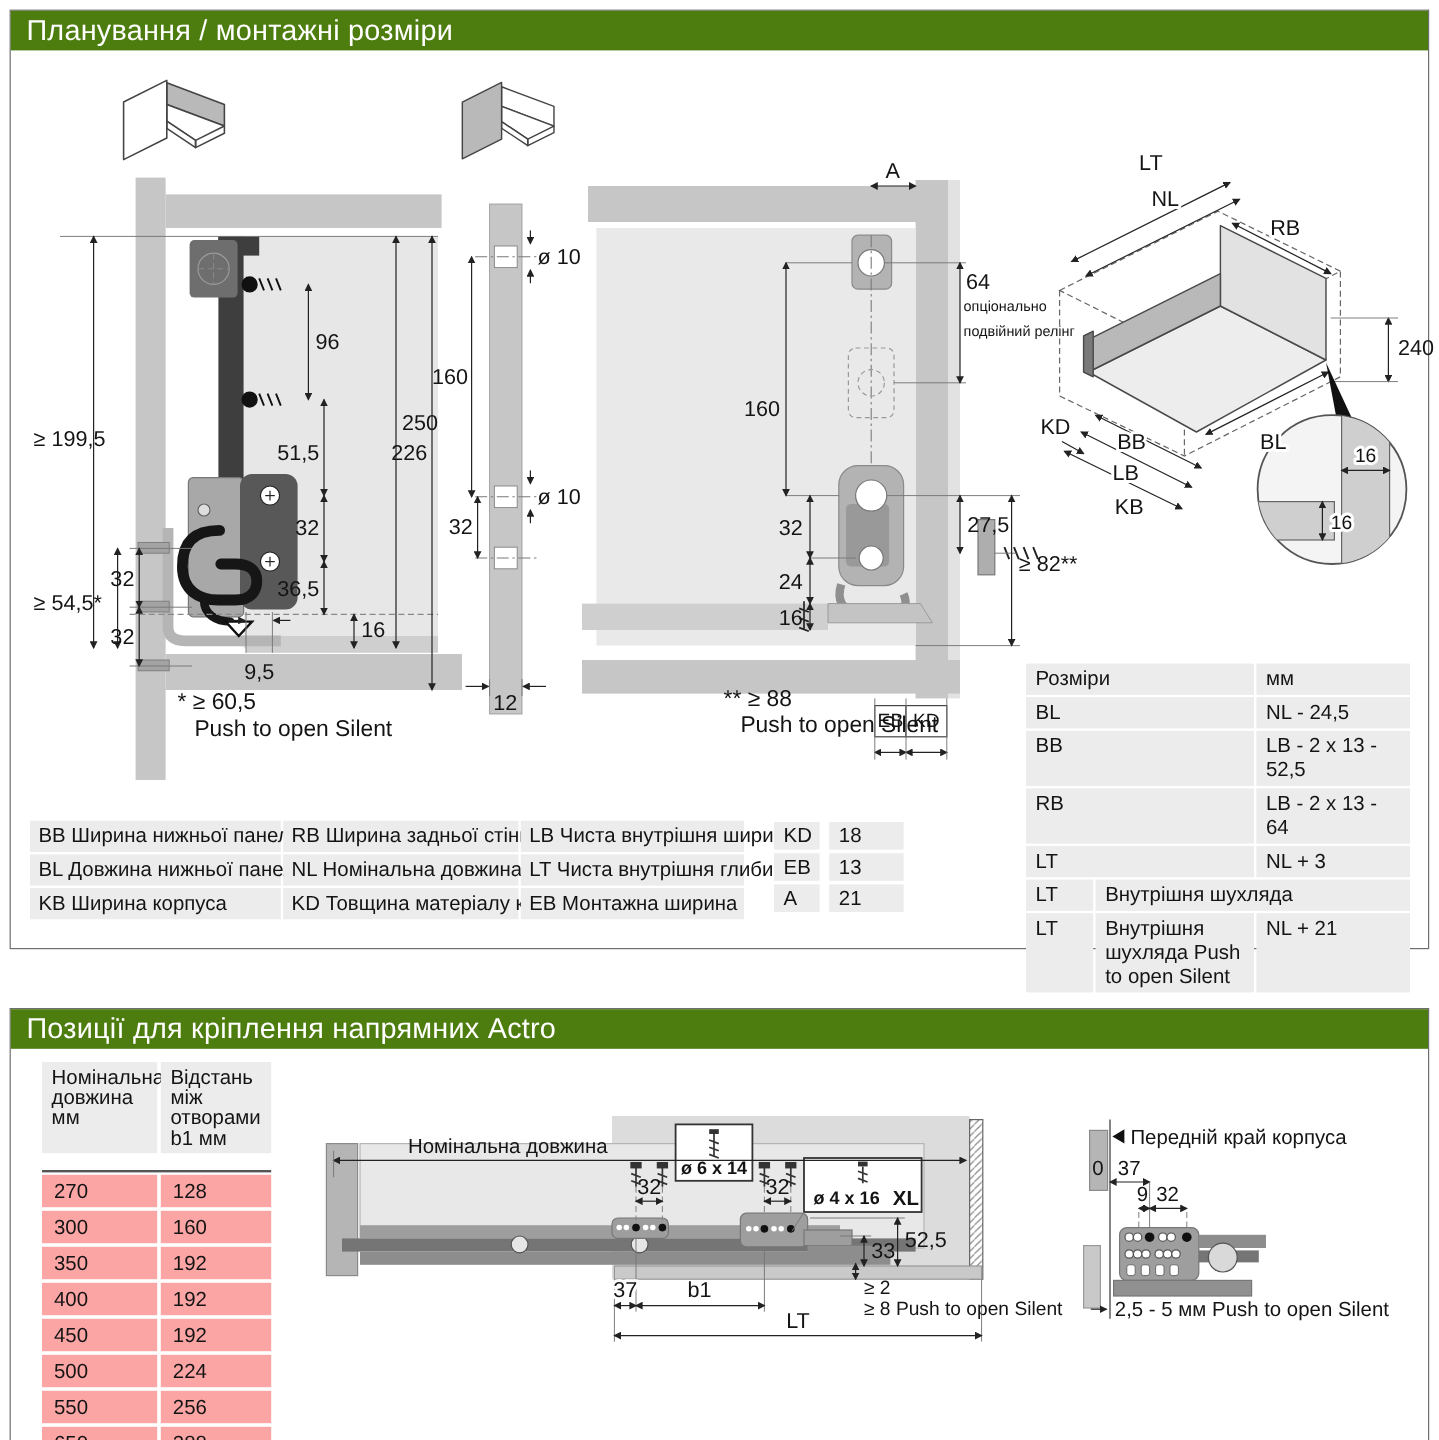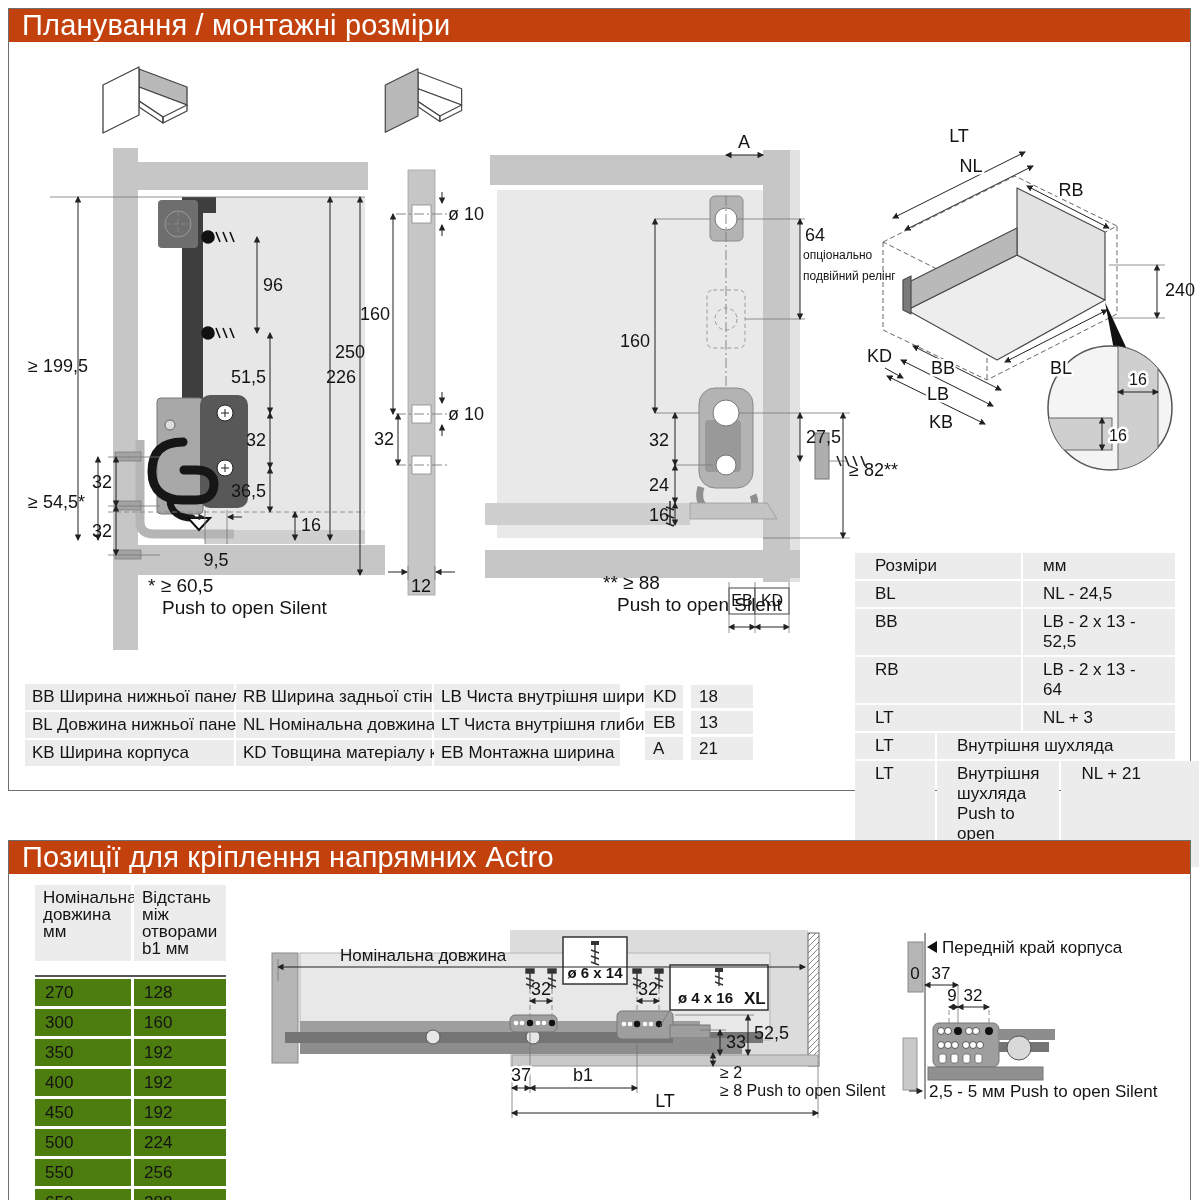--- a/index.html
+++ b/index.html
@@ -1,49 +1,49 @@
 <!DOCTYPE html>
 <html><head>
 <meta charset="utf-8">
 <style>
 html,body{margin:0;padding:0;background:#fff;font-family:"Liberation Sans",sans-serif;color:#141414}
 .page{position:relative;width:1199px;height:1200px;background:#fff;overflow:hidden}
 .box{position:absolute;left:8px;width:1181px;border:1px solid #6f6f6f;background:#fff}
-.bar{height:33px;background:#c2410c;color:#fff;font-size:29px;line-height:33px;padding-left:13px;letter-spacing:.2px}
+.bar{height:33px;background:#4d7c0f;color:#fff;font-size:24px;line-height:33px;padding-left:13px;letter-spacing:.2px}
 .abs{position:absolute}
 svg{position:absolute;overflow:visible}
 svg text{font-family:"Liberation Sans",sans-serif;font-size:18px;fill:#141414}
 svg .t16{font-size:16px}
 svg .t17{font-size:17px}
 svg .tb{font-size:15px;font-weight:bold}
 svg .tb17{font-size:17px;font-weight:bold}
 svg .halo{paint-order:stroke;stroke:#ffffff;stroke-width:5px;stroke-linejoin:round}
 .dl{stroke:#222;stroke-width:1;fill:none}
 .rl{stroke:#777;stroke-width:.8;fill:none}
 .dd{stroke:#888;stroke-width:.9;stroke-dasharray:5 3;fill:none}
 .cl{stroke:#7a7a7a;stroke-width:.9;stroke-dasharray:10 3 2 3;fill:none}
 .note{position:absolute;font-size:19px;color:#141414}
 .wrapnote{position:absolute;font-size:12px;line-height:21px;color:#141414}
 .legend{position:absolute;left:25px;top:684px;display:grid;grid-template-columns:209px 196px 186px;gap:2px;font-size:17px}
 .legend .cell{background:#ececec;padding:3px 7px;height:20px;white-space:nowrap}
 .params{position:absolute;left:645px;top:685px;display:grid;grid-template-columns:38px 62px;column-gap:8px;row-gap:3px;font-size:17px}
 .params .cell{background:#ececec;padding:2px 8px;height:19px}
 .dimtab{position:absolute;left:855px;top:553px;width:320px;font-size:17px}
 .dimtab .row{display:flex;margin-bottom:2px}
-.dimtab .c{background:#ececec;padding:3px 20px}
+.dimtab .c{background:#ececec;padding:3px 8px}
 .dimtab .c1{width:40px;flex:none}
 .dimtab .c2{flex:1;margin-left:2px}
 .dimtab .cw{flex:1}
 .dimtab .c3{width:112px;flex:none;margin-left:2px}
 .ltab{position:absolute;left:35px;top:885px;width:191px;font-size:17px}
 .ltab .hdr{display:grid;grid-template-columns:96px 92px;gap:3px;border-bottom:2px solid #555;padding-bottom:14px}
 .ltab .hdr .cell{background:#ececec;padding:4px 8px;white-space:pre-line;line-height:17px}
 .ltab .body{margin-top:2px}
 .ltab .row{display:grid;grid-template-columns:96px 92px;gap:3px;margin-bottom:3px}
-.ltab .row .cell{background:#4d7c0f;padding:4px 10px;height:19px}
+.ltab .row .cell{background:#fca5a5;padding:4px 10px;height:19px}
 </style>
 </head>
 <body>
 
 <div class="page">
 
   <section class="box" style="top:8px;height:781px">
     <div class="bar">
       <span>Планування / монтажні розміри</span>
     </div>

